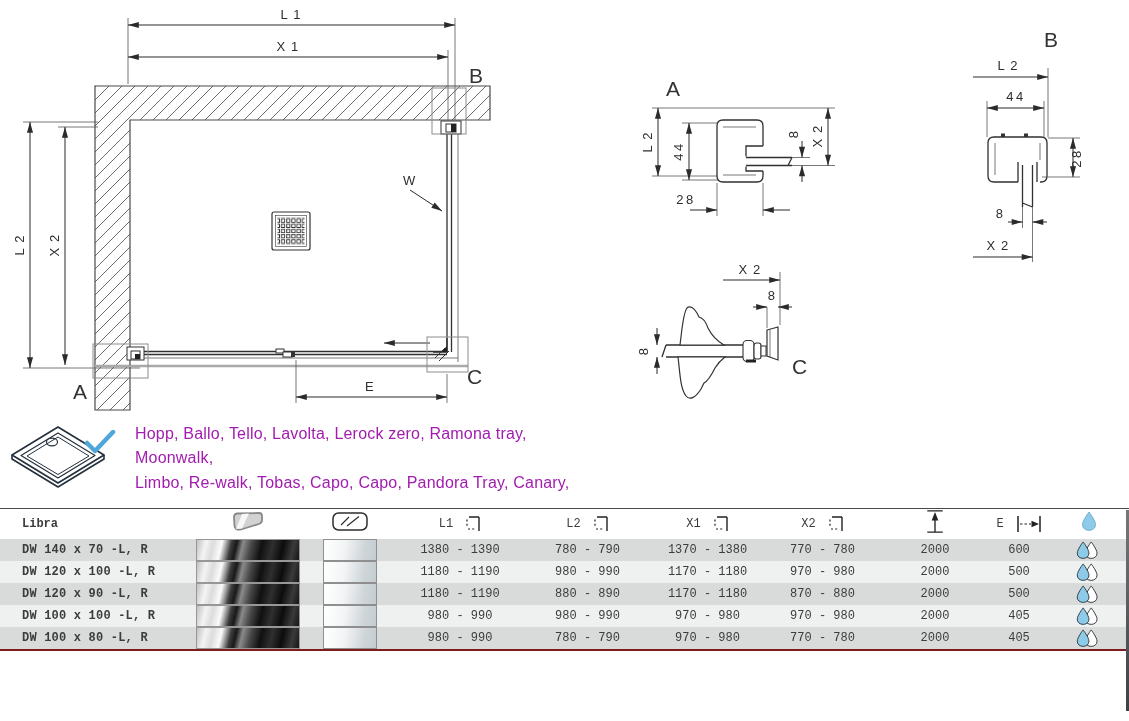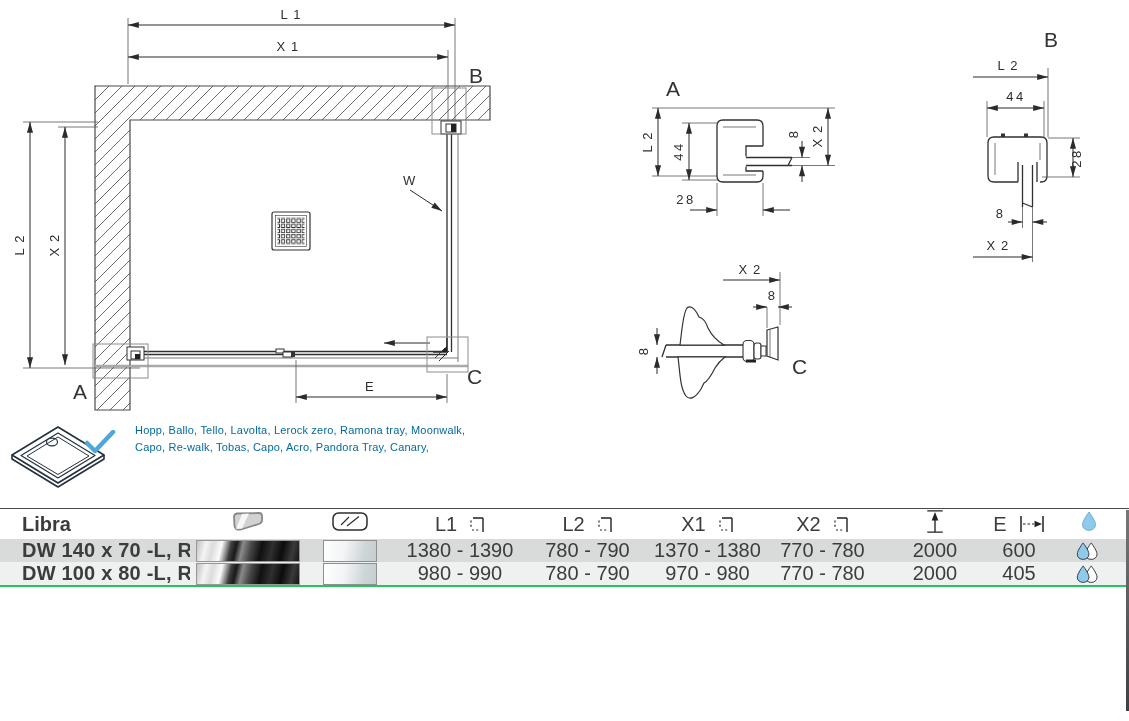--- a/index.html
+++ b/index.html
@@ -9,30 +9,30 @@
   
   .dl{stroke:#2b2b2b;stroke-width:1;fill:none;}
   .xl{stroke:#555;stroke-width:0.8;fill:none;}
   .gl{stroke:#303030;stroke-width:1.3;fill:none;}
   .thin{stroke:#555;stroke-width:0.8;fill:none;}
   .callout{stroke:#8c8c8c;stroke-width:1;fill:none;}
   text.dim{font-size:13px;letter-spacing:1.2px;fill:#2e2e2e;font-family:"Liberation Sans",sans-serif;}
   text.dim2{font-size:13px;letter-spacing:2.5px;fill:#2e2e2e;font-family:"Liberation Sans",sans-serif;}
   text.corner{font-size:21px;fill:#333;font-family:"Liberation Sans",sans-serif;}
   
-  #compat-text{position:absolute;left:135px;top:422px;width:470px;font-size:11px;
-       line-height:1.53;color:#0369a1;letter-spacing:0.2px;}
+  #compat-text{position:absolute;left:135px;top:422px;width:470px;font-size:16px;
+       line-height:1.53;color:#a21caf;letter-spacing:0.2px;}
   
   #spec-table{position:absolute;left:0;top:508px;width:1129px;border-collapse:collapse;
-       table-layout:fixed;font-size:20px;color:#3c3c3c;}
+       table-layout:fixed;font-size:12px;color:#3c3c3c;font-family:Liberation Mono, monospace;}
   #spec-table thead tr{height:30px;border-top:1.5px solid #4a4a4a;background:#fff;}
   #spec-table tbody tr{height:21.8px;}
   #spec-table tbody tr:nth-child(odd){background:#d9dbda;}
   #spec-table tbody tr:nth-child(even){background:#eff1f0;}
-  #spec-table tbody tr:last-child{border-bottom:2px solid #22c55e;margin-top:16px;}
+  #spec-table tbody tr:last-child{border-bottom:2px solid #7f1d1d;margin-top:16px;}
   #spec-table th,#spec-table td{padding:0;vertical-align:middle;text-align:center;
        white-space:nowrap;overflow:hidden;}
   #spec-table .c-name{text-align:left;padding-left:22px;}
   #spec-table td.model{font-weight:bold;letter-spacing:0.2px;}
   #spec-table th{font-weight:normal;}
   #spec-table th .ttl{font-weight:bold;}
   .hcell{display:inline-flex;align-items:center;gap:12px;justify-content:center;}
   .prof-swatch{width:102px;height:20px;margin:0 auto;border:1px solid #979797;
      background:linear-gradient(103deg,#c2c2c2 0%,#f4f4f4 9%,#dcdcdc 16%,#fbfbfb 24%,
        #a8a8a8 28%,#3c3c3c 33%,#191919 38%,#8a8a8a 44%,#484848 52%,#101010 62%,
@@ -318,21 +318,21 @@
     <path d="M50,13 L81,32 L50,50.5 L19,32 Z" stroke-width="1"></path>
     <path d="M4,31 L4,35 L50,63 L96,35 L96,31" stroke-width="1.6"></path>
     <ellipse cx="44" cy="18" rx="5.5" ry="3.8" stroke-width="1.2"></ellipse>
   </g>
 </svg>
 <svg class="abs" style="left:84px;top:430px" width="32" height="26" viewBox="0 0 32 26">
   <polyline points="3,13 11,21 29,2" fill="none" stroke="#4fa6d9" stroke-width="4.5" stroke-linecap="round" stroke-linejoin="round"></polyline>
 </svg>
 <div id="compat-text">
   <div>Hopp, Ballo, Tello, Lavolta, Lerock zero, Ramona tray, Moonwalk,</div>
-  <div>Capo, Re-walk, Tobas, Capo, Acro, Pandora Tray, Canary,</div>
+  <div>Limbo, Re-walk, Tobas, Capo, Capo, Pandora Tray, Canary,</div>
 </div>
 
 <table id="spec-table">
   <colgroup>
     <col style="width:190px">
       <col style="width:115px">
       <col style="width:90px">
     <col style="width:130px">
       <col style="width:125px">
       <col style="width:115px">
@@ -430,20 +430,80 @@
       <td>770 - 780</td>
       <td>2000</td>
       <td>600</td>
       <td>
           <svg class="dropicon" viewBox="0 0 30 20">
             <use href="#dbl-drop"></use>
           </svg>
         </td>
     </tr>
     <tr>
+      <td class="c-name model">DW 120 x 100 -L, R</td>
+      <td>
+          <div class="prof-swatch"></div>
+        </td>
+      <td>
+          <div class="glass-swatch"></div>
+        </td>
+      <td>1180 - 1190</td>
+      <td>980 - 990</td>
+      <td>1170 - 1180</td>
+      <td>970 - 980</td>
+      <td>2000</td>
+      <td>500</td>
+      <td>
+          <svg class="dropicon" viewBox="0 0 30 20">
+            <use href="#dbl-drop"></use>
+          </svg>
+        </td>
+    </tr>
+    <tr>
+      <td class="c-name model">DW 120 x 90 -L, R</td>
+      <td>
+          <div class="prof-swatch"></div>
+        </td>
+      <td>
+          <div class="glass-swatch"></div>
+        </td>
+      <td>1180 - 1190</td>
+      <td>880 - 890</td>
+      <td>1170 - 1180</td>
+      <td>870 - 880</td>
+      <td>2000</td>
+      <td>500</td>
+      <td>
+          <svg class="dropicon" viewBox="0 0 30 20">
+            <use href="#dbl-drop"></use>
+          </svg>
+        </td>
+    </tr>
+    <tr>
+      <td class="c-name model">DW 100 x 100 -L, R</td>
+      <td>
+          <div class="prof-swatch"></div>
+        </td>
+      <td>
+          <div class="glass-swatch"></div>
+        </td>
+      <td>980 - 990</td>
+      <td>980 - 990</td>
+      <td>970 - 980</td>
+      <td>970 - 980</td>
+      <td>2000</td>
+      <td>405</td>
+      <td>
+          <svg class="dropicon" viewBox="0 0 30 20">
+            <use href="#dbl-drop"></use>
+          </svg>
+        </td>
+    </tr>
+    <tr>
       <td class="c-name model">DW 100 x 80 -L, R</td>
       <td>
           <div class="prof-swatch"></div>
         </td>
       <td>
           <div class="glass-swatch"></div>
         </td>
       <td>980 - 990</td>
       <td>780 - 790</td>
       <td>970 - 980</td>

